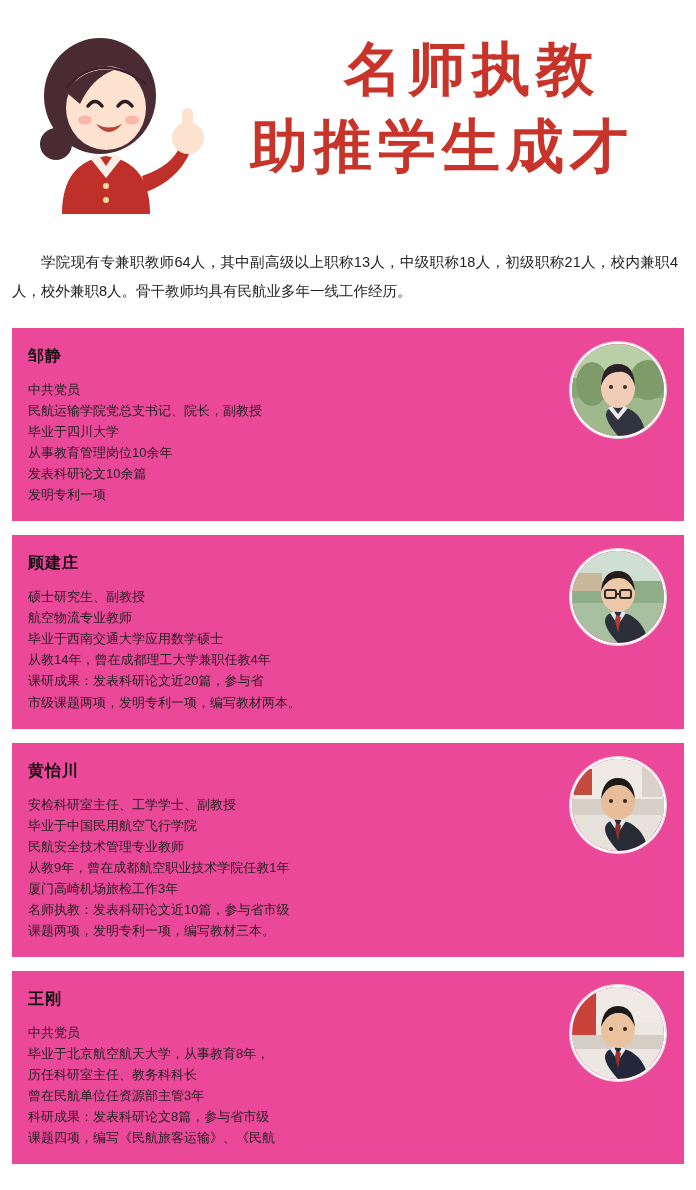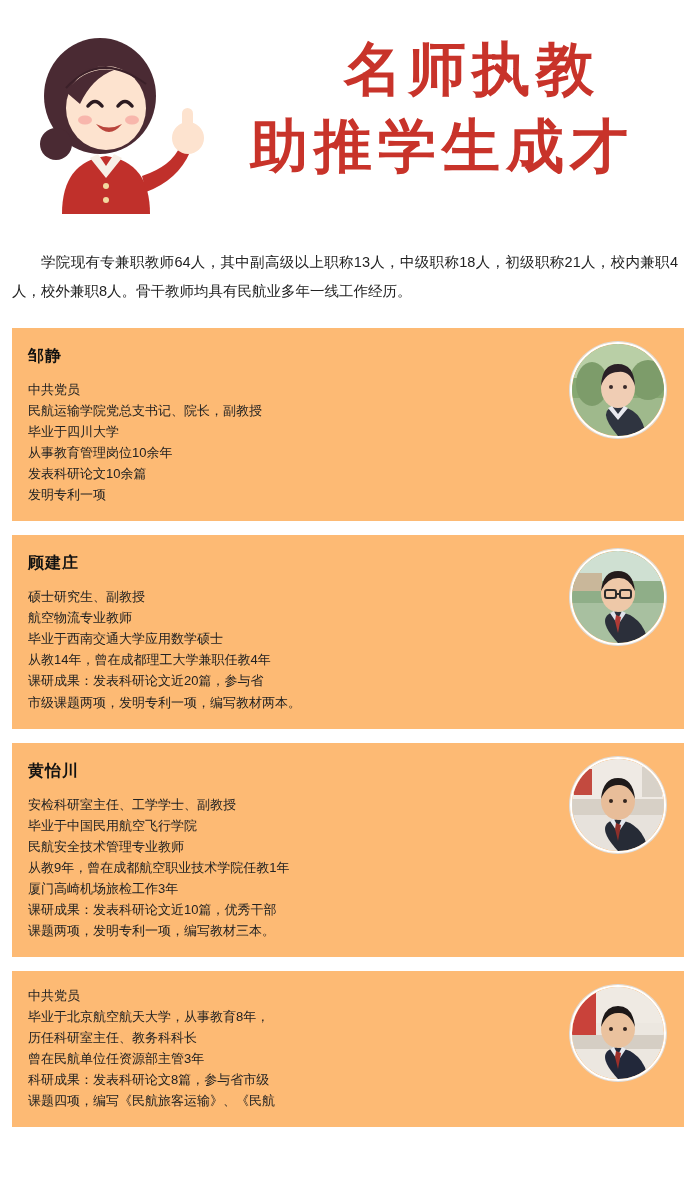--- a/index.html
+++ b/index.html
@@ -68,21 +68,21 @@
     text-indent: 2em;
   }
 
   
   .cards {
     margin-top: 22px;
     padding: 0 12px;
   }
   .card {
     position: relative;
-    background: #fdba74;
+    background: #ec4899;
     margin-bottom: 14px;
     padding: 14px 16px 16px 16px;
     min-height: 150px;
     box-sizing: border-box;
   }
   .card-name {
     font-size: 16px;
     font-weight: bold;
     color: #111;
     margin: 4px 0 12px 0;
@@ -234,21 +234,21 @@
     </div>
 
     <div class="card">
       <div class="card-name">黄怡川</div>
       <div class="card-lines">
         <div class="card-line">安检科研室主任、工学学士、副教授</div>
         <div class="card-line">毕业于中国民用航空飞行学院</div>
         <div class="card-line">民航安全技术管理专业教师</div>
         <div class="card-line">从教9年，曾在成都航空职业技术学院任教1年</div>
         <div class="card-line">厦门高崎机场旅检工作3年</div>
-        <div class="card-line">课研成果：发表科研论文近10篇，优秀干部</div>
+        <div class="card-line">名师执教：发表科研论文近10篇，参与省市级</div>
         <div class="card-line">课题两项，发明专利一项，编写教材三本。</div>
       </div>
       <div class="avatar">
         <svg width="92" height="92" viewBox="0 0 92 92" xmlns="http://www.w3.org/2000/svg">
           <defs>
             <clipPath id="c3">
                 <circle cx="46" cy="46" r="46"></circle>
               </clipPath>
           </defs>
           <g clip-path="url(#c3)">
@@ -264,20 +264,21 @@
             <circle cx="39" cy="42" r="2" fill="#33251f"></circle>
             <circle cx="53" cy="42" r="2" fill="#33251f"></circle>
             <path d="M38 62 L46 74 L54 62 L50 60 L46 68 L42 60 Z" fill="#e4e7ed"></path>
             <path d="M44 64 L49 66 L46 82 L43 70 Z" fill="#8e2f2a"></path>
           </g>
         </svg>
       </div>
     </div>
 
     <div class="card">
+      <div class="card-name">王刚</div>
       <div class="card-lines">
         <div class="card-line">中共党员</div>
         <div class="card-line">毕业于北京航空航天大学，从事教育8年，</div>
         <div class="card-line">历任科研室主任、教务科科长</div>
         <div class="card-line">曾在民航单位任资源部主管3年</div>
         <div class="card-line">科研成果：发表科研论文8篇，参与省市级</div>
         <div class="card-line">课题四项，编写《民航旅客运输》、《民航</div>
 
       </div>
       <div class="avatar">

